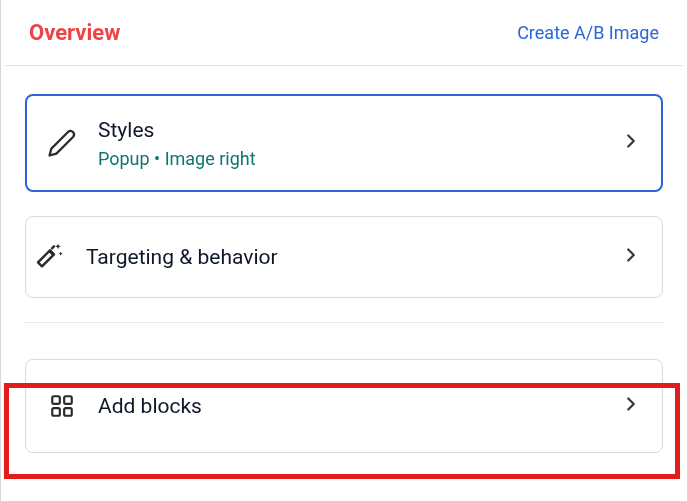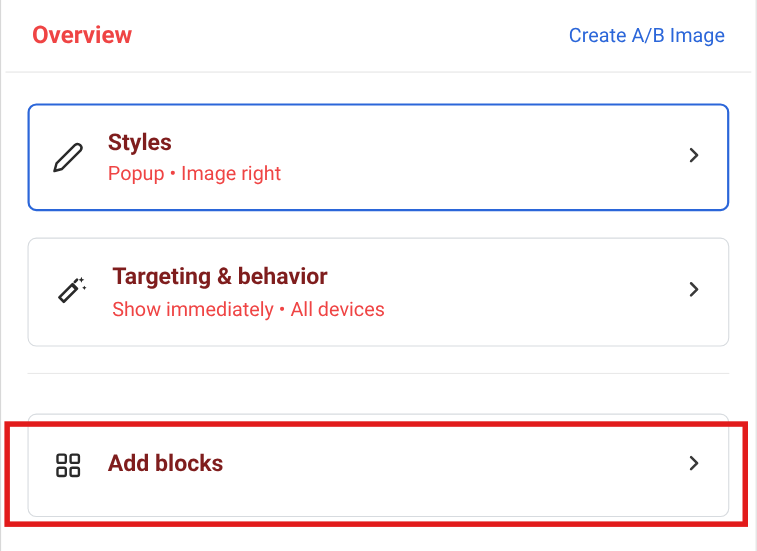--- a/index.html
+++ b/index.html
@@ -39,21 +39,21 @@
       cursor: pointer;
     }
     .card-list {
       padding: 28px 20px 0 20px;
     }
     .card {
       display: flex;
       align-items: center;
       border: 1px solid #d7dbdf;
       border-radius: 8px;
-      padding: 22px 20px 22px 22px;
+      padding: 22px 20px 22px 6px;
       margin-bottom: 24px;
       cursor: pointer;
       background: #fff;
       position: relative;
     }
     .card.selected {
       border: 2px solid #2b66d9;
       padding: 21px 19px 21px 17px;
     }
     .card-icon {
@@ -64,27 +64,27 @@
       align-items: center;
       justify-content: center;
       margin-right: 18px;
       color: #2a2a2a;
     }
     .card-body {
       flex: 1;
     }
     .card-title {
       font-size: 21px;
-      font-weight: 700;
-      color: #7f1d1d;
+      font-weight: 400;
+      color: #0f172a;
       line-height: 1.3;
     }
     .card-sub {
       font-size: 18px;
-      color: #ef4444;
+      color: #0f766e;
       margin-top: 4px;
     }
     .chevron {
       flex-shrink: 0;
       color: #3a3a3a;
     }
     .divider {
       height: 1px;
       background: #e9e9e9;
       margin: 0 20px 28px 20px;
@@ -140,21 +140,20 @@
         <svg width="32" height="32" viewBox="0 0 24 24" fill="none" stroke="currentColor" stroke-width="1.8" stroke-linecap="round" stroke-linejoin="round">
           <path d="M15 4l-1.5 1.5"></path>
           <path d="M12 7L3 16l3 3 9-9-3-3z"></path>
           <path d="M14 10L12 8"></path>
           <path d="M18 2l.6 1.4L20 4l-1.4.6L18 6l-.6-1.4L16 4l1.4-.6z" fill="currentColor" stroke="none"></path>
           <path d="M20 8l.5 1 1 .5-1 .5-.5 1-.5-1-1-.5 1-.5z" fill="currentColor" stroke="none"></path>
         </svg>
       </div>
       <div class="card-body">
         <div class="card-title">Targeting &amp; behavior</div>
-        <div class="card-sub">Show immediately • All devices</div>
       </div>
       <div class="chevron">
         <svg width="22" height="22" viewBox="0 0 24 24" fill="none" stroke="currentColor" stroke-width="2.5" stroke-linecap="round" stroke-linejoin="round">
           <polyline points="9 18 15 12 9 6"></polyline>
         </svg>
       </div>
     </div>
 
   </div>
 

